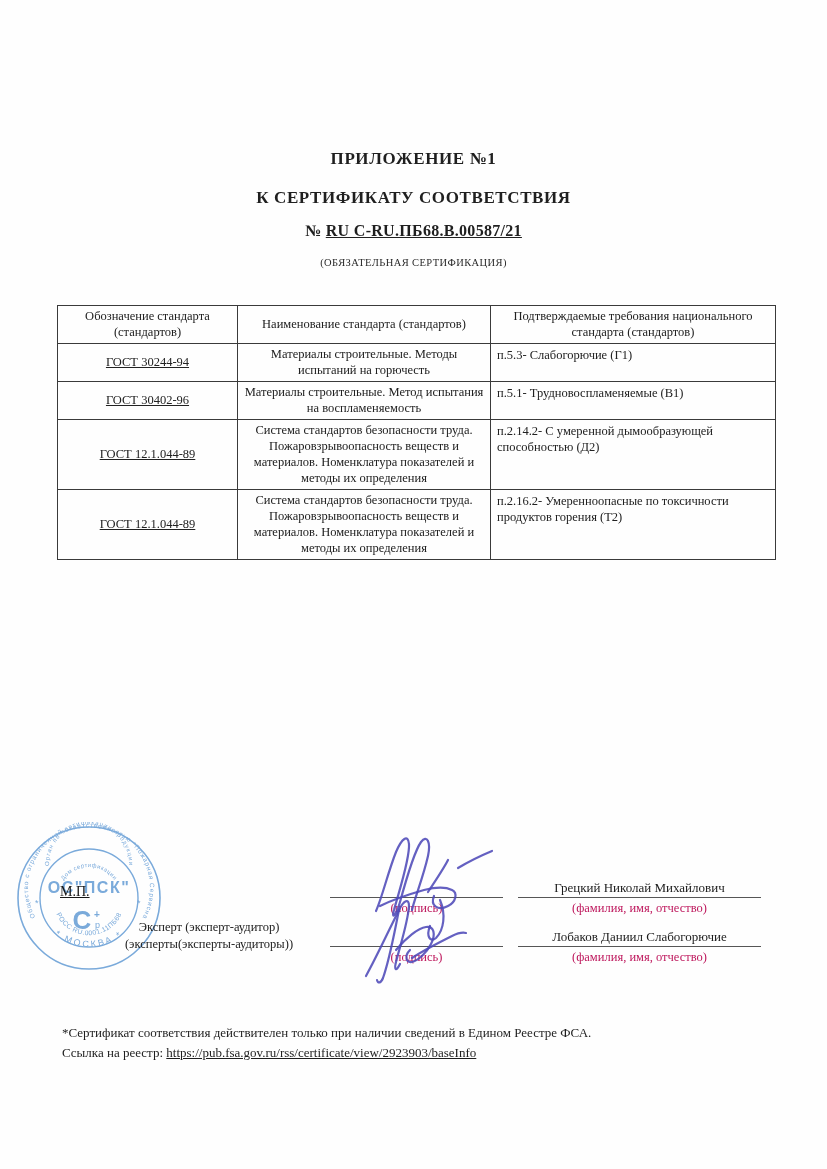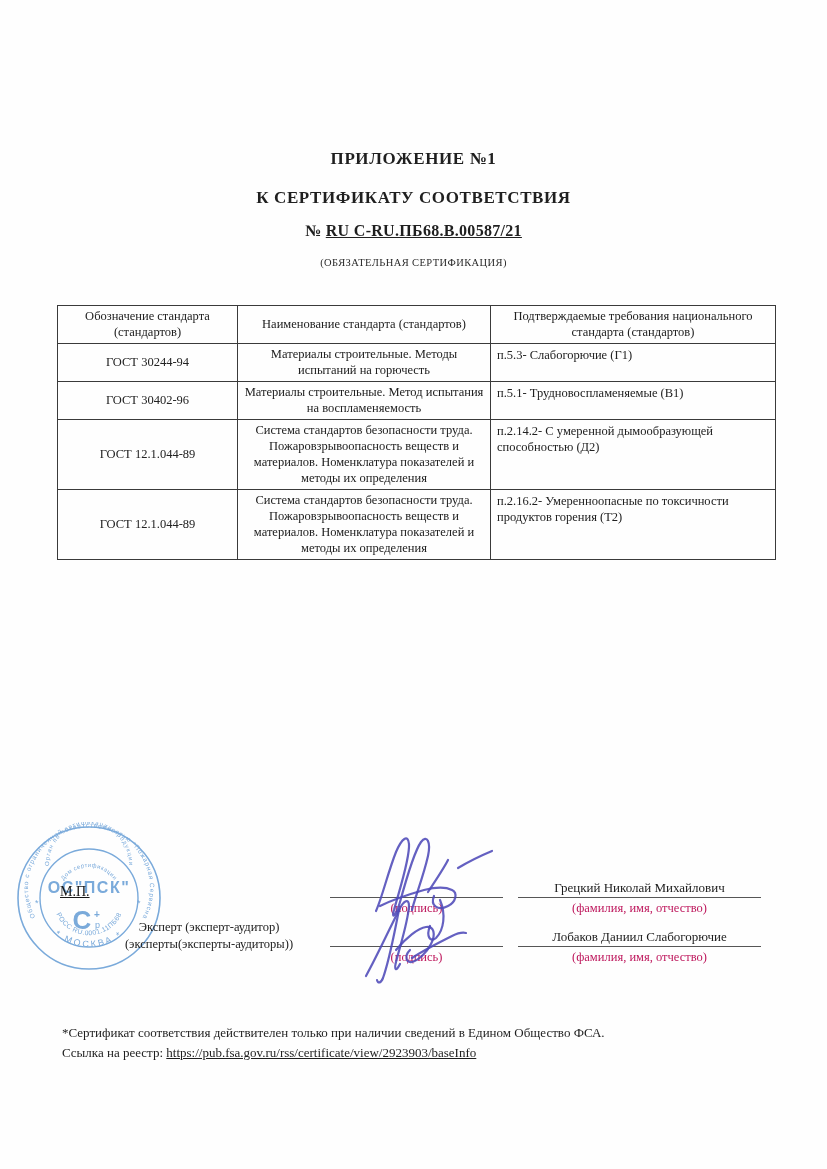--- a/index.html
+++ b/index.html
@@ -25,21 +25,21 @@
   
   table.doc-table{
     position:absolute;left:57px;top:305px;width:718px;
     border-collapse:collapse;font-size:12.5px;line-height:1.3;color:#212121;
     table-layout:fixed;
   }
   .doc-table th,.doc-table td{
     border:1.4px solid #3a3a3a;padding:2px 6px;font-weight:normal;
   }
   .doc-table th{text-align:center;vertical-align:middle;height:32px;}
-  .doc-table td.c1{text-align:center;vertical-align:middle;}
+  .doc-table td.c1{text-align:center;vertical-align:middle;text-decoration:underline;}
   .doc-table td.c2{text-align:center;vertical-align:middle;}
   .doc-table td.c3{text-align:left;vertical-align:top;padding-top:3px;}
   .doc-table tr.r-small td{height:32px;}
   .doc-table tr.r-big td{height:55px;}
   
   .abs{position:absolute;}
   .role{font-size:12.5px;text-align:center;line-height:1.35;color:#222;}
   .role1{left:104px;top:856px;width:218px;}
   .role2{left:96px;top:919px;width:226px;}
   .mp{left:60px;top:884px;font-size:14px;color:#161616;text-decoration:underline;}
@@ -162,16 +162,16 @@
     <path d="M380,906 C392,900 410,894 424,890 C436,887 446,887 452,890 C458,893 456,902 448,906 C438,911 430,906 434,896"></path>
     <path d="M428,892 C436,880 444,868 448,860"></path>
     <path d="M440,900 C446,914 444,930 436,938 C430,943 426,936 430,926"></path>
     <path d="M458,868 C468,862 480,856 492,851"></path>
     <path d="M366,976 C376,958 390,928 399,910 C404,900 409,898 409,906 C408,922 400,946 396,962 C394,970 396,972 400,964"></path>
     <path d="M396,950 C406,938 418,928 426,927 C434,926 436,934 431,944 C427,952 419,960 412,962 C406,963 404,956 410,950"></path>
     <path d="M412,958 C424,950 440,942 452,936 C458,933 462,932 466,933"></path>
     <path d="M399,910 C394,934 390,958 383,978 C381,983 378,984 377,980"></path>
   </svg>
 
-  <div class="abs foot foot-note">*Сертификат соответствия действителен только при наличии сведений в Едином Общество ФСА.</div>
+  <div class="abs foot foot-note">*Сертификат соответствия действителен только при наличии сведений в Едином Реестре ФСА.</div>
   <div class="abs foot foot-reg"><span>Ссылка на реестр: </span><span class="reg-link">https://pub.fsa.gov.ru/rss/certificate/view/2923903/baseInfo</span></div>
 
 </div>
 
 </body></html>

